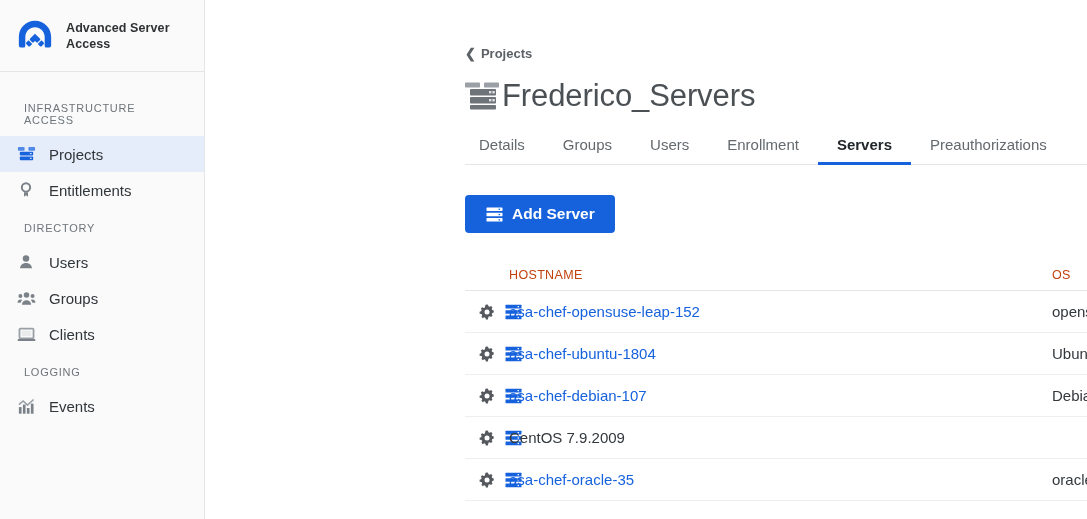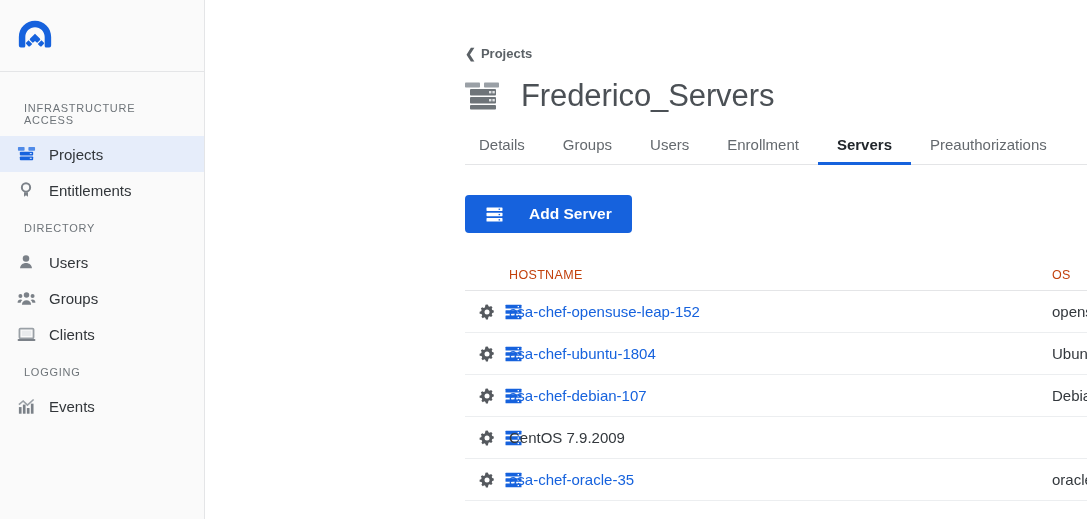--- a/index.html
+++ b/index.html
@@ -53,21 +53,21 @@
 
   .breadcrumb {
     display: inline-flex; align-items: center; gap: 5px;
     margin-top: 46px;
     font-size: 13px; font-weight: bold; color: #5b6166;
     cursor: pointer;
   }
   .breadcrumb .chev { font-size: 13px; line-height: 1; }
 
   .page-title-row {
-    display: flex; align-items: center; gap: 20px;
+    display: flex; align-items: center; gap: 1px;
     margin-top: 16px;
   }
   .title-icon { width: 36px; height: 28px; flex: 0 0 36px; }
   .page-title {
     font-size: 31px; color: #4b5055; font-weight: normal;
     letter-spacing: -.1px;
   }
 
   
   .tabs {
@@ -86,21 +86,21 @@
   .tab.active { color: #21262b; font-weight: bold; }
   .tab.active::after {
     content: ""; position: absolute;
     left: 0; right: 0; bottom: -1px; height: 3px;
     background: #1662dd;
   }
 
   
   .btn-row { margin-top: 30px; }
   .btn-primary {
-    display: inline-flex; align-items: center; gap: 25px;
+    display: inline-flex; align-items: center; gap: 8px;
     background: #1662dd; color: #fff;
     border: none; border-radius: 4px;
     height: 38px; padding: 0 20px;
     font-size: 15.5px; font-weight: bold;
     font-family: "Liberation Sans", sans-serif;
     cursor: pointer;
   }
   .btn-icon { width: 19px; height: 19px; flex: 0 0 19px; }
 
   
@@ -138,20 +138,24 @@
         <svg viewBox="0 0 40 40" width="38" height="38">
           <path d="M20 4 C10.6 4 3 11.6 3 21 v9 a2 2 0 0 0 2 2 h3.2 a1.6 1.6 0 0 0 1.6-1.6 V21
                    c0-5.6 4.6-10.2 10.2-10.2 S30.2 15.4 30.2 21 v9.4 a1.6 1.6 0 0 0 1.6 1.6 H35
                    a2 2 0 0 0 2-2 v-9 C37 11.6 29.4 4 20 4 z" fill="#1662dd"></path>
           <path d="M20 17.6 l-5.1 5.1 a1.3 1.3 0 0 0 0 1.9 l2.1 2.1 a1 1 0 0 0 1.5 0 l1.5-1.5 1.5 1.5
                    a1 1 0 0 0 1.5 0 l2.1-2.1 a1.3 1.3 0 0 0 0-1.9 z" fill="#1662dd"></path>
           <path d="M13.2 24.4 l-2.4 2.4 a1.2 1.2 0 0 0 0 1.7 l2.2 2.2 a1.2 1.2 0 0 0 1.7 0 l2.4-2.4 z" fill="#1662dd"></path>
           <path d="M26.8 24.4 l2.4 2.4 a1.2 1.2 0 0 1 0 1.7 l-2.2 2.2 a1.2 1.2 0 0 1-1.7 0 l-2.4-2.4 z" fill="#1662dd"></path>
         </svg>
       </span>
+      <div class="brand-text">
+        <div>Advanced Server</div>
+        <div>Access</div>
+      </div>
     </div>
 
     <nav class="nav">
 
       <div class="nav-section">INFRASTRUCTURE ACCESS</div>
 
       <div class="nav-item active">
         <span class="nav-icon">
           <svg viewBox="0 0 20 20" width="19" height="19">
             <rect x="1" y="2" width="7" height="4" rx="0.8" fill="#4f8ae8"></rect>

